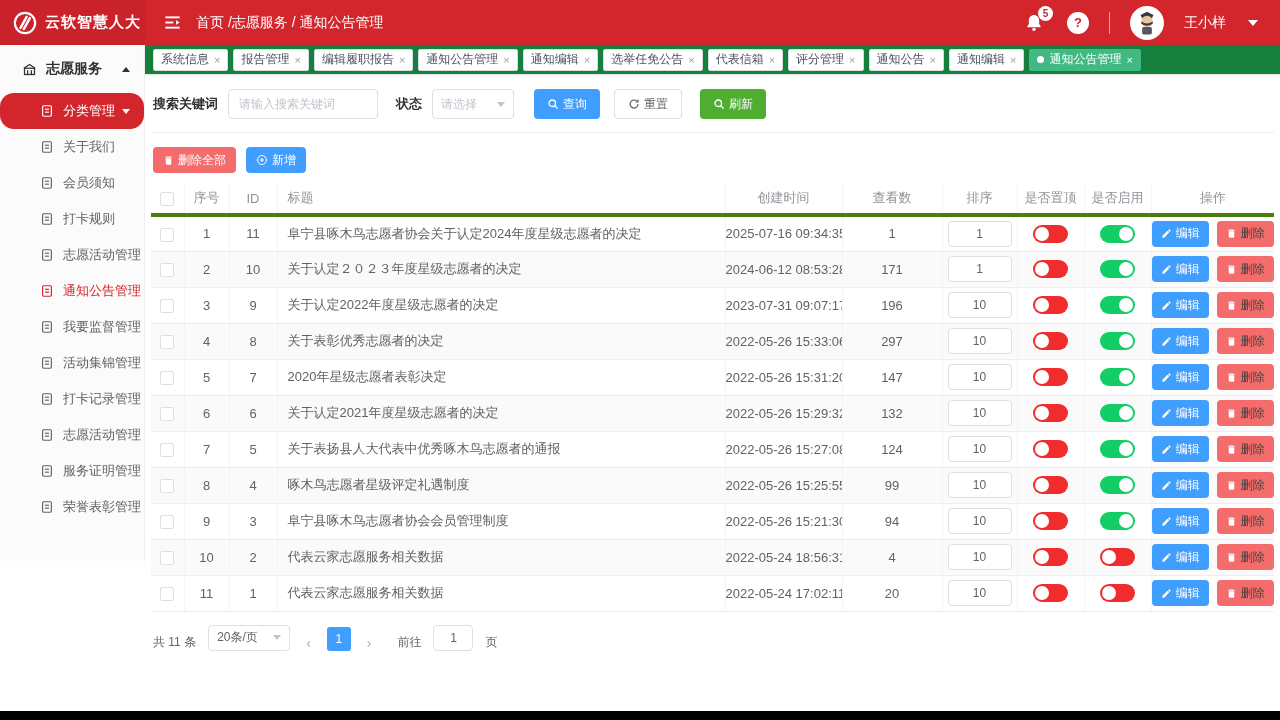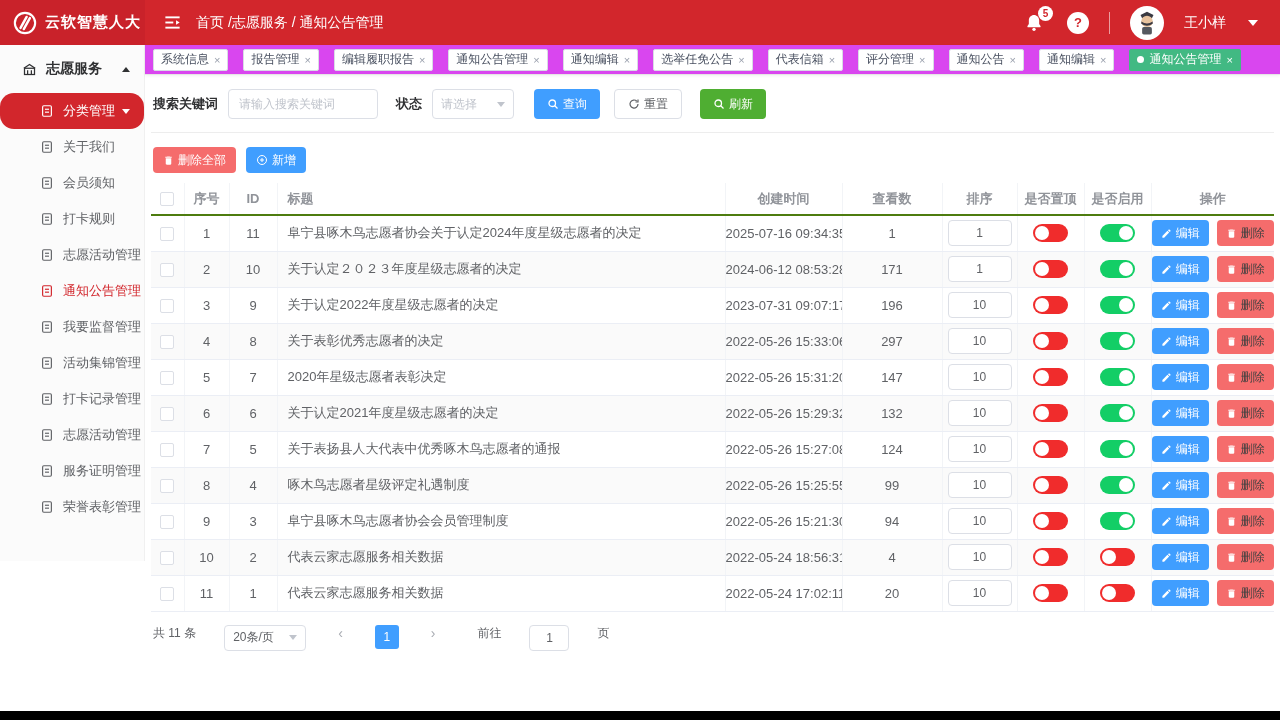--- a/index.html
+++ b/index.html
@@ -30,21 +30,21 @@
   .sidebar{ width:145px; flex:none; background:#fbfbfb; border-right:1px solid #f0f0f0; height:516px; }
   .side-section{ height:48px; display:flex; align-items:center; gap:9px; padding-left:22px; color:#303133; font-size:14px; font-weight:bold; position:relative;}
   .side-item{ height:36px; display:flex; align-items:center; gap:9px; padding-left:40px; font-size:13px; color:#606266; cursor:pointer; position:relative;}
   .side-item svg{ flex:none; }
   .side-item.active{ background:var(--header-red); color:#fff;border-radius:14px; }
   .side-item.current{ color:var(--header-red); }
   .chev-down{ position:absolute; right:14px; width:0; height:0; border-left:4px solid transparent; border-right:4px solid transparent; border-top:5px solid currentColor;}
   .chev-up{ position:absolute; right:14px; width:0; height:0; border-left:4px solid transparent; border-right:4px solid transparent; border-bottom:5px solid currentColor;}
   .main{ flex:1; display:flex; flex-direction:column; }
   
-  .tabs-bar{ height:30px; display:flex; align-items:center; gap:15px; padding:0 8px; border-bottom:1px solid #e6e6e6; box-shadow:0 1px 3px rgba(0,0,0,.06); background:#d946ef;}
+  .tabs-bar{ height:30px; display:flex; align-items:center; gap:5px; padding:0 8px; border-bottom:1px solid #e6e6e6; box-shadow:0 1px 3px rgba(0,0,0,.06); background:#15803d;}
   .tab{ display:inline-flex; align-items:center; gap:5px; height:22px; padding:0 7px; border:1px solid #d8dce5; background:#fff; color:#495060; font-size:12px; border-radius:2px; cursor:pointer; white-space:nowrap;}
   .tab .tab-close{ font-style:normal; font-size:11px; color:#9aa0ad; }
   .tab-active{ background:var(--tab-green); border-color:var(--tab-green); color:#fff; }
   .tab-active .tab-close{ color:#fff; }
   .dot{ width:7px; height:7px; background:#fff; border-radius:50%; display:inline-block; }
   
   .content{ padding:0 6px; }
   .filter-row{ display:flex; align-items:center; gap:10px; padding:14px 0 13px 2px; border-bottom:1px solid #ededed;}
   .f-label{ font-size:13px; font-weight:bold; color:#303133; }
   .txt-input{ width:150px; height:30px; border:1px solid #dcdfe6; border-radius:4px; padding:0 10px; font-size:12px; color:#606266; background:#fff;}
@@ -54,36 +54,36 @@
   .btn{ display:inline-flex; align-items:center; gap:4px; border:none; border-radius:4px; font-size:12px; cursor:pointer; font-family:inherit;}
   .btn-lg{ height:30px; padding:0 13px; }
   .btn-sm{ height:26px; padding:0 10px; }
   .btn-blue{ background:var(--primary); color:#fff; }
   .btn-white{ background:#fff; color:#606266; border:1px solid #dcdfe6; }
   .btn-green{ background:var(--refresh-green); color:#fff; }
   .btn-red{ background:var(--danger); color:#fff; }
   .action-row{ display:flex; gap:10px; padding:14px 0 10px 2px; }
   
   table{ border-collapse:collapse; table-layout:fixed; width:1123px; }
-  th{ height:32px; font-size:13px; color:#909399; font-weight:700; border-bottom:2px solid #4d7c0f; border-right:1px solid #f2f4f7; background:#fff;}
+  th{ height:32px; font-size:13px; color:#909399; font-weight:400; border-bottom:4px solid #4d7c0f; border-right:1px solid #f2f4f7; background:#fff;}
   th:last-child{ border-right:none; }
   td{ height:36px; font-size:13px; color:#606266; border-bottom:1px solid #ebeef5; border-right:1px solid #f2f4f7; text-align:center; overflow:hidden; white-space:nowrap;}
   td:last-child{ border-right:none; }
   tbody tr:nth-child(even){ background:#fafafa; }
   td.t{ text-align:left; padding-left:10px; }
   .cb{ width:14px; height:14px; border:1px solid #dcdfe6; border-radius:2px; background:#fff; display:inline-block; vertical-align:middle; cursor:pointer;}
   .sort-input{ width:64px; height:26px; border:1px solid #dcdfe6; border-radius:4px; text-align:center; font-size:12px; color:#606266; background:#fff;}
   .sw{ width:35px; height:18px; border-radius:9px; display:inline-block; position:relative; vertical-align:middle; cursor:pointer;}
   .sw .knob{ position:absolute; top:2px; width:14px; height:14px; background:#fff; border-radius:50%; }
   .sw-off{ background:var(--switch-red); } .sw-off .knob{ left:2px; }
   .sw-on{ background:var(--switch-green); } .sw-on .knob{ right:2px; }
   .btn-edit{ background:var(--primary); color:#fff; height:26px; padding:0 9px; margin-right:8px;}
   .btn-del{ background:var(--danger); color:#404040; height:26px; padding:0 9px;}
   
-  .pager-row{ display:flex; align-items:flex-start; gap:28px; padding:13px 0 0 2px; font-size:12px; color:#606266;}
+  .pager-row{ display:flex; align-items:flex-end; gap:12px; padding:13px 0 0 2px; font-size:12px; color:#606266;}
   .page-size{ width:82px; height:26px; }
   .pg-arrow{ color:#a8abb2; font-size:14px; padding:0 4px; cursor:pointer; }
   .pg-num{ width:24px; height:24px; background:var(--primary); color:#fff; border-radius:3px; display:flex; align-items:center; justify-content:center; font-size:12px; cursor:pointer;}
   .goto-input{ width:40px; height:26px; border:1px solid #dcdfe6; border-radius:4px; text-align:center; font-size:12px; color:#606266;}
   .bottom-bar{ position:fixed; left:0; bottom:0; width:1280px; height:9px; background:#000; }
 </style>
 </head>
 <body>
 
 <div class="header">

